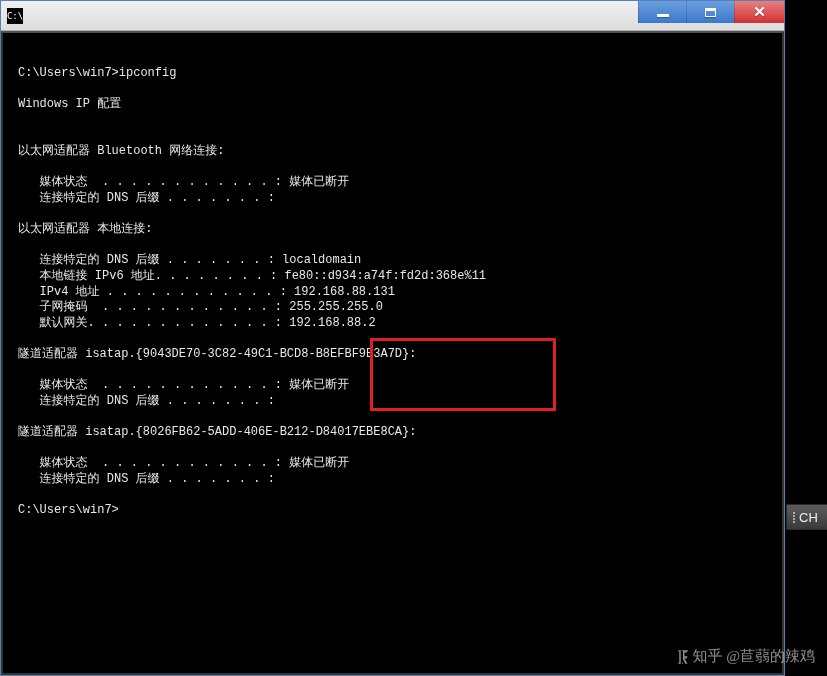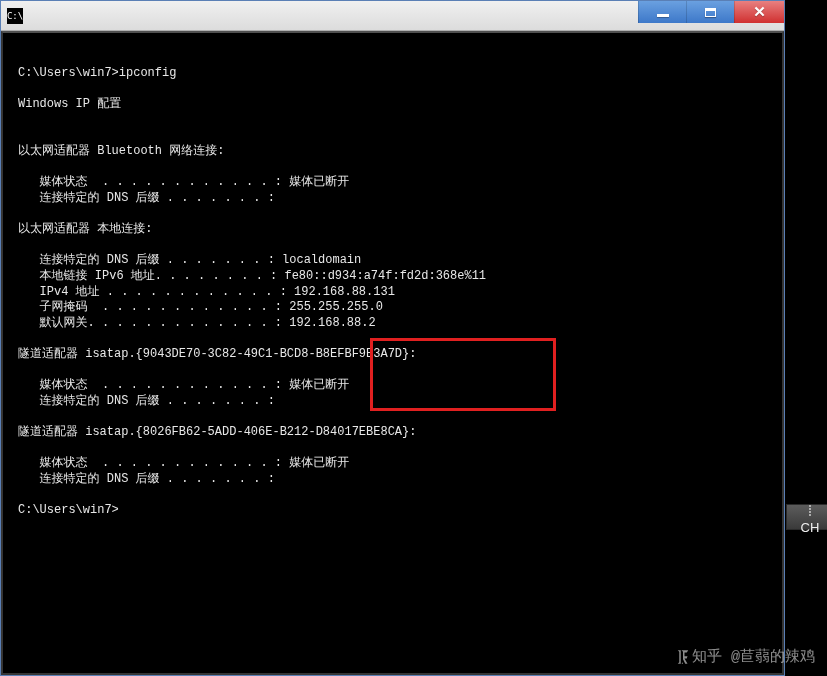--- a/index.html
+++ b/index.html
@@ -95,36 +95,35 @@
       width: 41px;
       height: 26px;
       background: linear-gradient(to bottom, #5c5c5c, #3a3a3a);
       border: 1px solid #2a2a2a;
       border-right: none;
       display: flex;
       align-items: center;
       justify-content: flex-start;
       padding-left: 6px;
       gap: 4px;
-      flex-direction: column;
     }
     .lang-dots {
       display: flex;
       flex-direction: column;
       gap: 1px;
     }
     .lang-dot { width: 2px; height: 2px; background: #ccc; border-radius: 50%; }
     .lang-text { color: #eee; font-size: 13px; font-family: "Segoe UI", sans-serif; }
     .watermark {
       position: absolute;
       right: 12px;
       bottom: 10px;
       color: rgba(255,255,255,0.55);
       font-size: 15px;
-      font-family: Liberation Mono, monospace;
+      font-family: Liberation Serif, serif;
       display: flex;
       align-items: center;
     }
     .watermark-icon {
       width: 18px;
       height: 18px;
       display: flex;
       align-items: center;
       justify-content: center;
       font-weight: bold;

